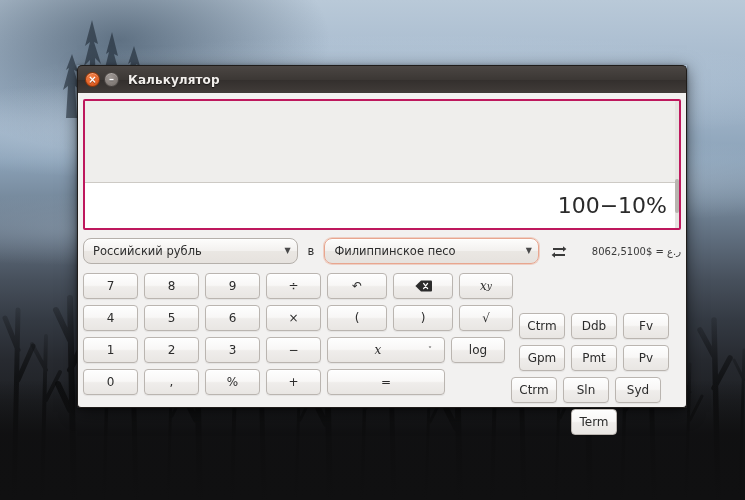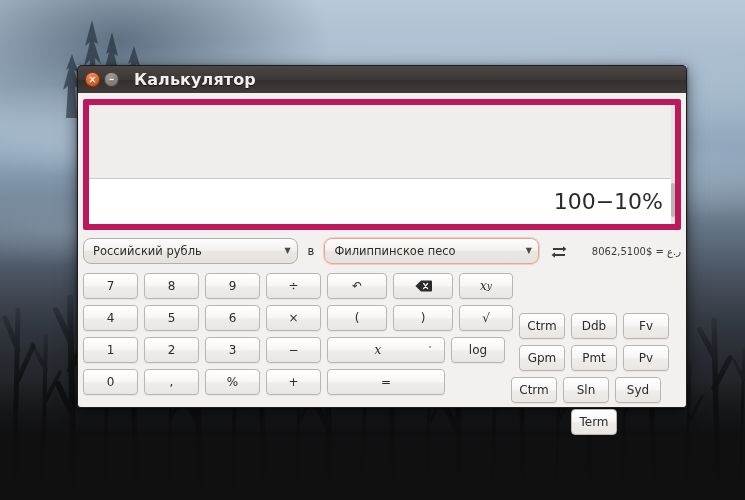--- a/index.html
+++ b/index.html
@@ -111,42 +111,42 @@
   }
   .winbtn-glyph {
     color: #fff;
     font-size: 10px;
     line-height: 1;
     font-weight: bold;
     text-shadow: 0 1px 0 rgba(0,0,0,0.35);
   }
   #window-title {
     color: #f2efec;
-    font-size: 16px;
+    font-size: 12px;
     font-weight: bold;
-    margin-left: 11px;
+    margin-left: 5px;
     text-shadow: 0 1px 1px rgba(0,0,0,0.6);
     letter-spacing: 0.1px;
   }
 
   #window-body {
     height: 315px;
     background: #f2f1f0;
     border: 1px solid #1f1c1a;
     border-top: none;
     border-bottom-left-radius: 4px;
     border-bottom-right-radius: 4px;
     padding: 6px 5px 5px 5px;
     display: flex;
     flex-direction: column;
   }
 
   
   #display-wrap {
-    border: 6px solid #be185d;
+    border: 2px solid #be185d;
     background: #fff;
     border-radius: 2px;
     display: flex;
     flex-direction: column;
     height: 131px;
     position: relative;
     overflow: hidden;
   }
   #display-history {
     flex: 1;

